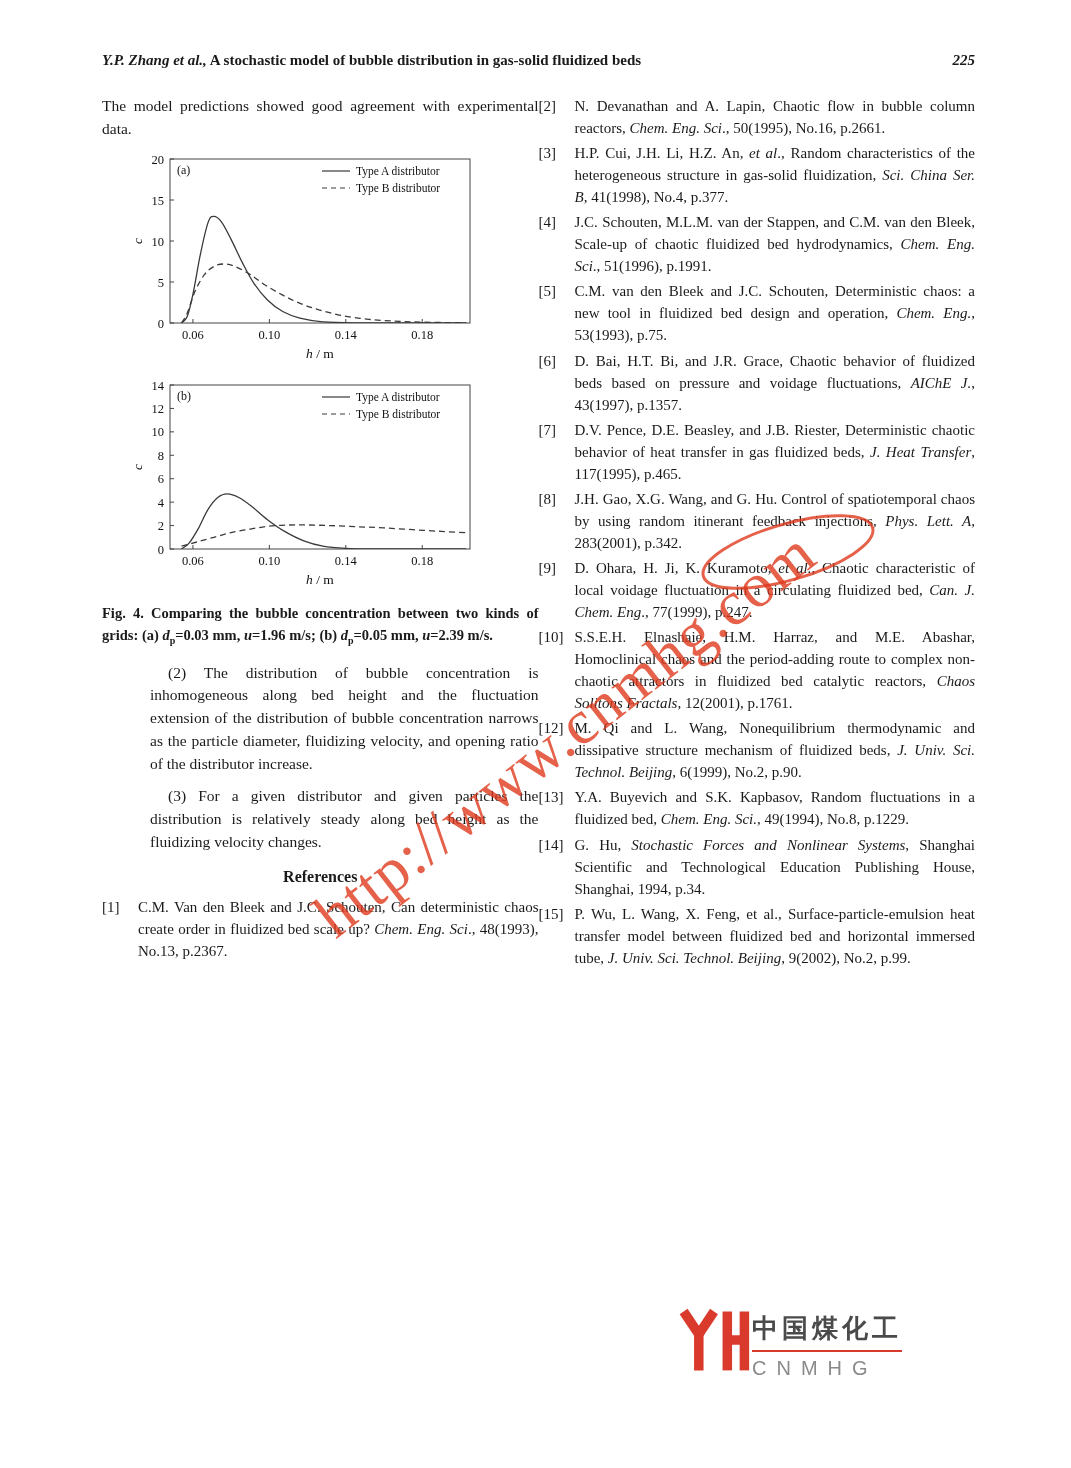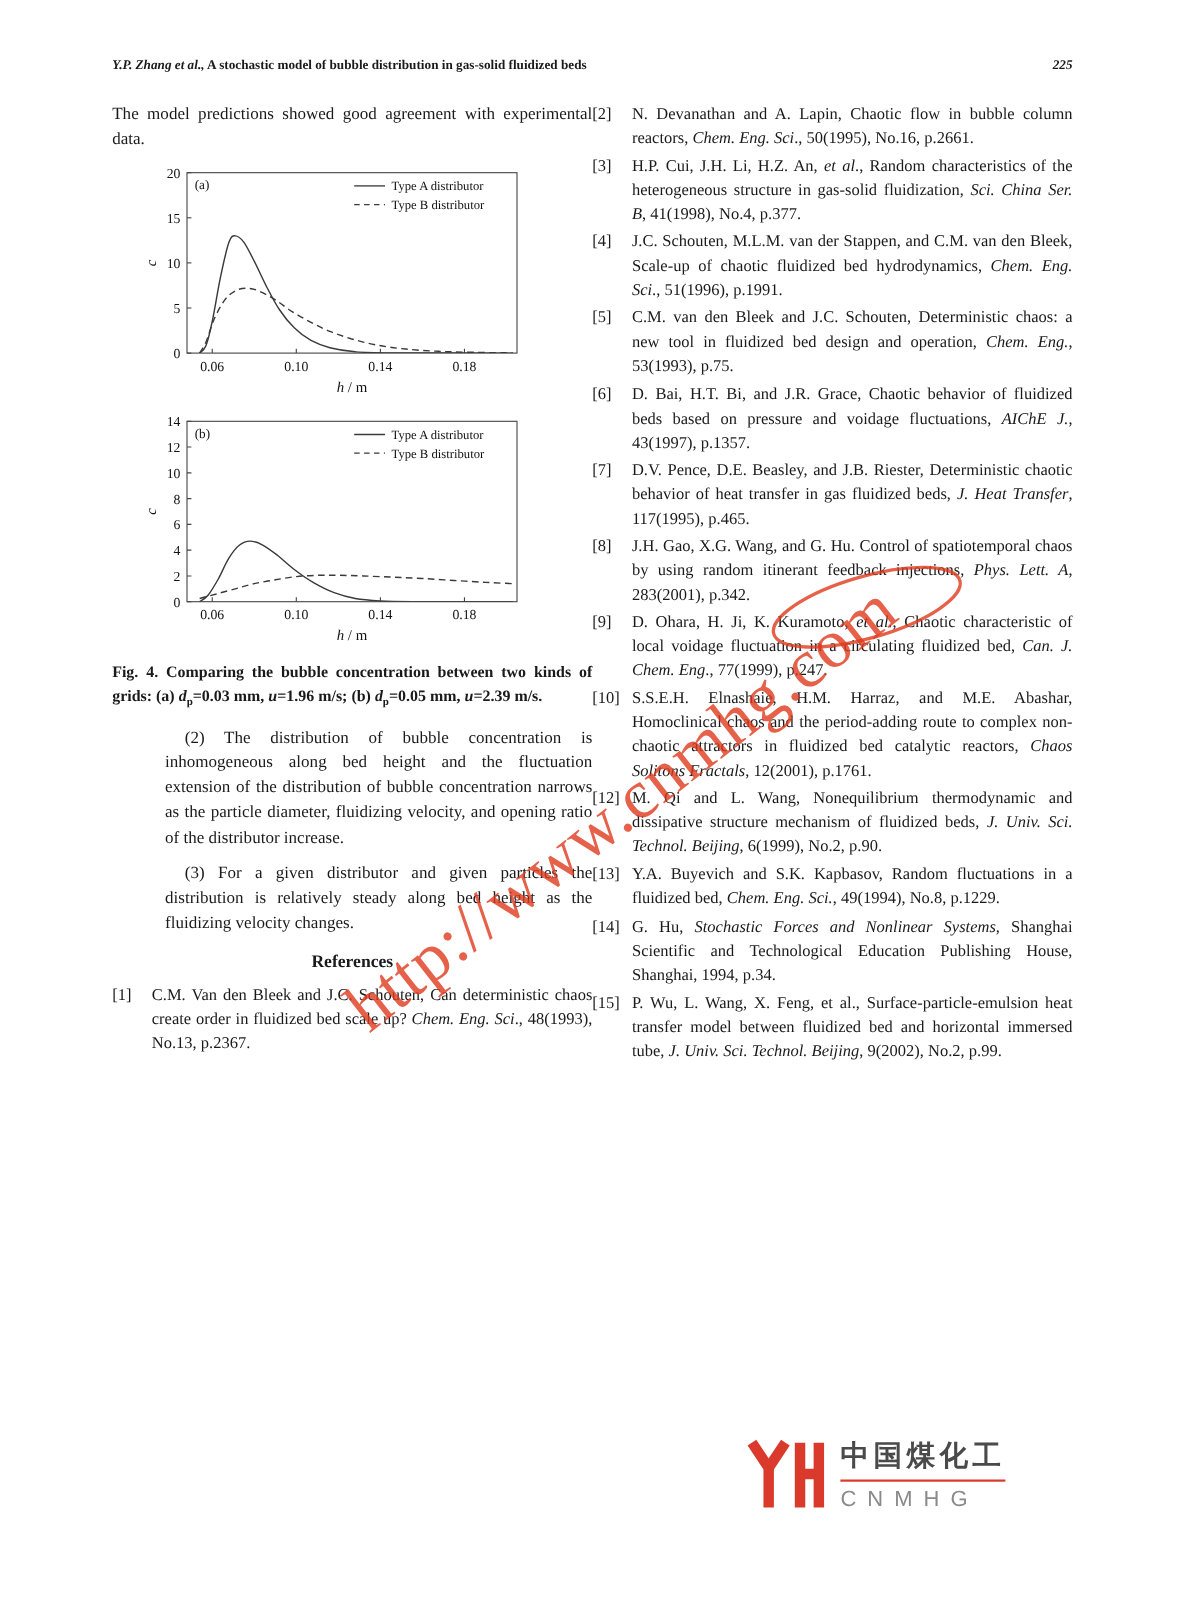--- a/index.html
+++ b/index.html
@@ -3,21 +3,21 @@
 <meta charset="utf-8">
 <style>
   * { margin:0; padding:0; box-sizing:border-box; }
   html,body { background:#ffffff; }
   body { font-family:"Liberation Serif","DejaVu Serif",serif; color:#1a1a1a; }
   .page { position:relative; width:1071px; height:1468px; margin:0 auto; background:#fff;
           padding:52px 96px 0 102px; overflow:hidden; }
 
   
   .runhead { display:flex; justify-content:space-between; align-items:baseline;
-             font-size:12px; font-weight:bold; margin-bottom:26px; }
+             font-size:15px; font-weight:bold; margin-bottom:26px; }
   .runhead .authors { font-style:italic; }
   .runhead .pageno { font-style:italic; }
 
   
   .cols { display:flex; position:relative; z-index:1; }
   .col { flex:1 1 0; min-width:0; }
 
   .body-text { font-size:15.5px; line-height:1.48; text-align:justify; margin-bottom:9px; }
   .indent { text-indent:18px;margin-left:48px; }
 
@@ -37,21 +37,21 @@
   .ref-text .it { font-style:italic; }
 
   
   .watermark { position:absolute; left:215px; top:698px; width:700px; text-align:center;
                font-size:63px; letter-spacing:1px; white-space:nowrap;
                transform:rotate(-38deg); opacity:0.8; z-index:4; pointer-events:none;
                font-family:"Liberation Serif",serif; }
   .wm-ellipse { position:absolute; left:688px; top:500px; z-index:4; pointer-events:none; opacity:0.8; }
 
   
-  .logo { position:absolute; left:676px; top:1300px; display:flex; align-items:center; gap:12px; z-index:2; }
+  .logo { position:absolute; left:676px; top:1300px; display:flex; align-items:flex-end; gap:0; z-index:2; }
   .logo-mark { flex:none; }
   .logo-cn { font-size:26px; font-weight:bold; color:#4a4a4a; letter-spacing:4px;
              font-family:"Liberation Sans",sans-serif; }
   .logo-line { height:2px; margin:4px 0 5px 0; width:100%; }
   .logo-en { font-size:20px; color:#8a8a8a; letter-spacing:10px;
              font-family:"Liberation Sans",sans-serif; }
 </style>
 </head>
 <body>
 

